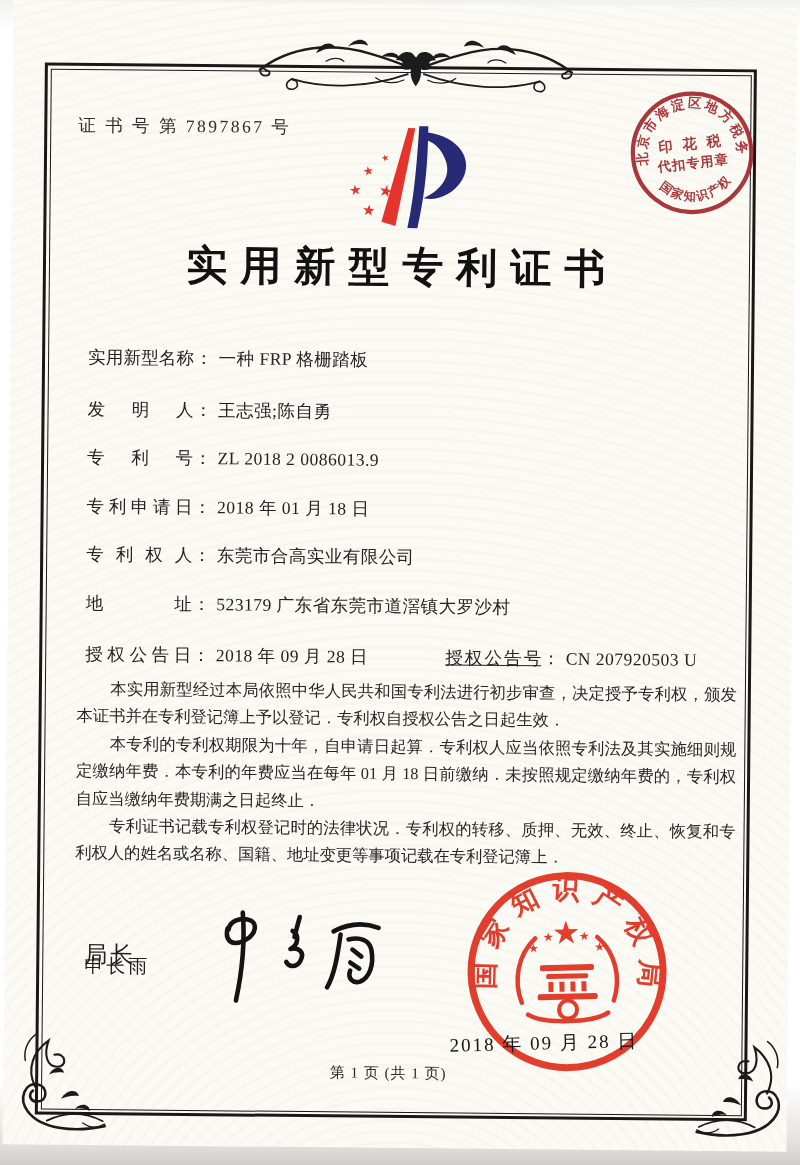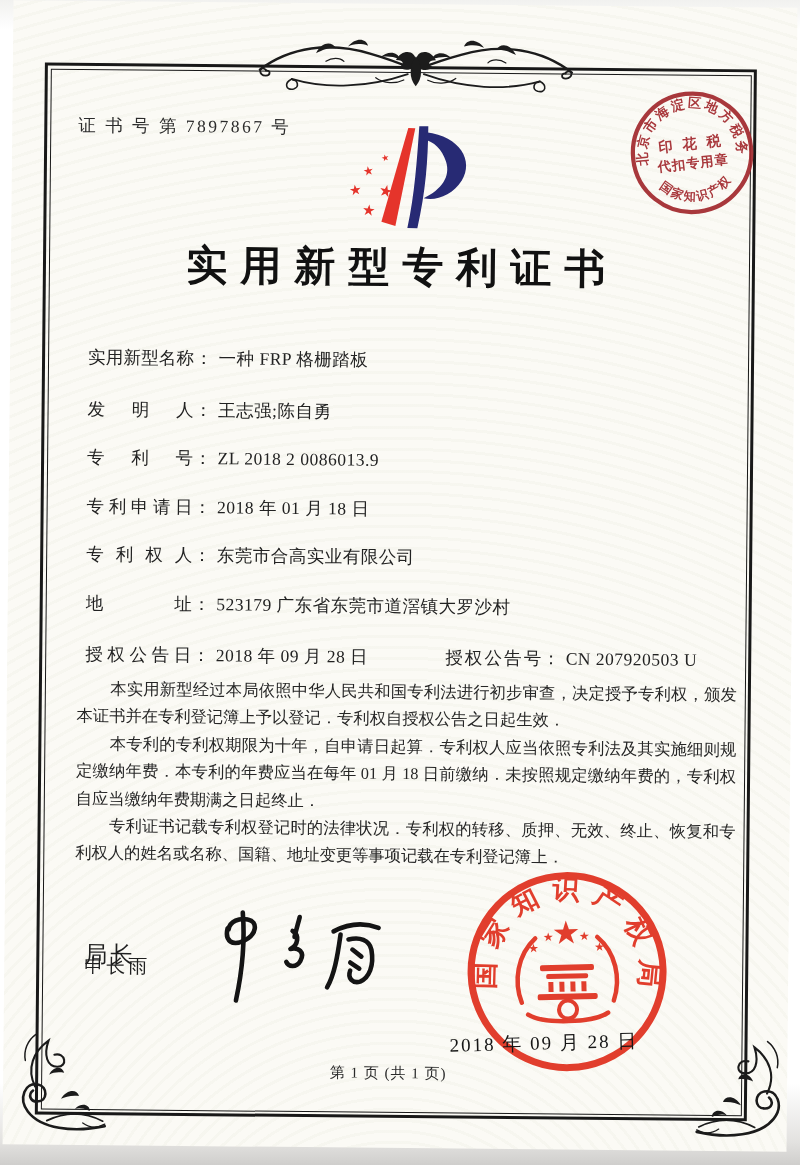--- a/index.html
+++ b/index.html
@@ -19,21 +19,21 @@
   .frame-inner{position:absolute;inset:2.5px;border:1.3px solid #181818;}
   .abs{position:absolute;}
   .cert-no{left:66px;top:112px;font-size:17.5px;letter-spacing:2.5px;color:#2b2b2b;}
   .title{left:32px;top:236px;width:706px;text-align:center;font-size:41px;font-weight:700;
          letter-spacing:13px;text-indent:13px;color:#111;}
   .row{left:78px;display:flex;align-items:baseline;font-size:17.5px;color:#222;}
   .flabel{display:inline-block;width:106px;text-align:justify;text-align-last:justify;}
   .fcolon{margin:0 6px 0 1px;}
   .fvalue{letter-spacing:0.5px;white-space:nowrap;}
   .grant{left:438px;display:flex;align-items:baseline;font-size:17.5px;color:#222;}
-  .grant .flabel{width:96px;}
+  .grant .flabel{width:96px;text-decoration:underline;}
   .paras{left:70px;top:674px;width:660px;font-size:16.3px;line-height:27.4px;text-align:justify;color:#262626;}
   .paras p{margin:0;text-indent:2.05em;}
   .director-title{left:80px;top:938px;font-size:23px;letter-spacing:3px;}
   .director-name{left:80px;top:952px;font-size:19px;letter-spacing:3px;}
   .footer{left:32px;top:1060px;width:706px;text-align:center;font-size:15px;letter-spacing:1px;color:#2a2a2a;}
   .seal-date{left:446px;top:1024px;width:250px;font-size:19px;letter-spacing:2px;color:#161616;
              transform:rotate(-2deg);white-space:nowrap;}
   svg{display:block;}
   .taxstamp{left:606px;top:72px;width:148px;height:148px;transform:rotate(-7deg);opacity:0.92;}
   .bigseal{left:450px;top:860px;width:226px;height:220px;transform:rotate(-2deg);opacity:0.93;}

